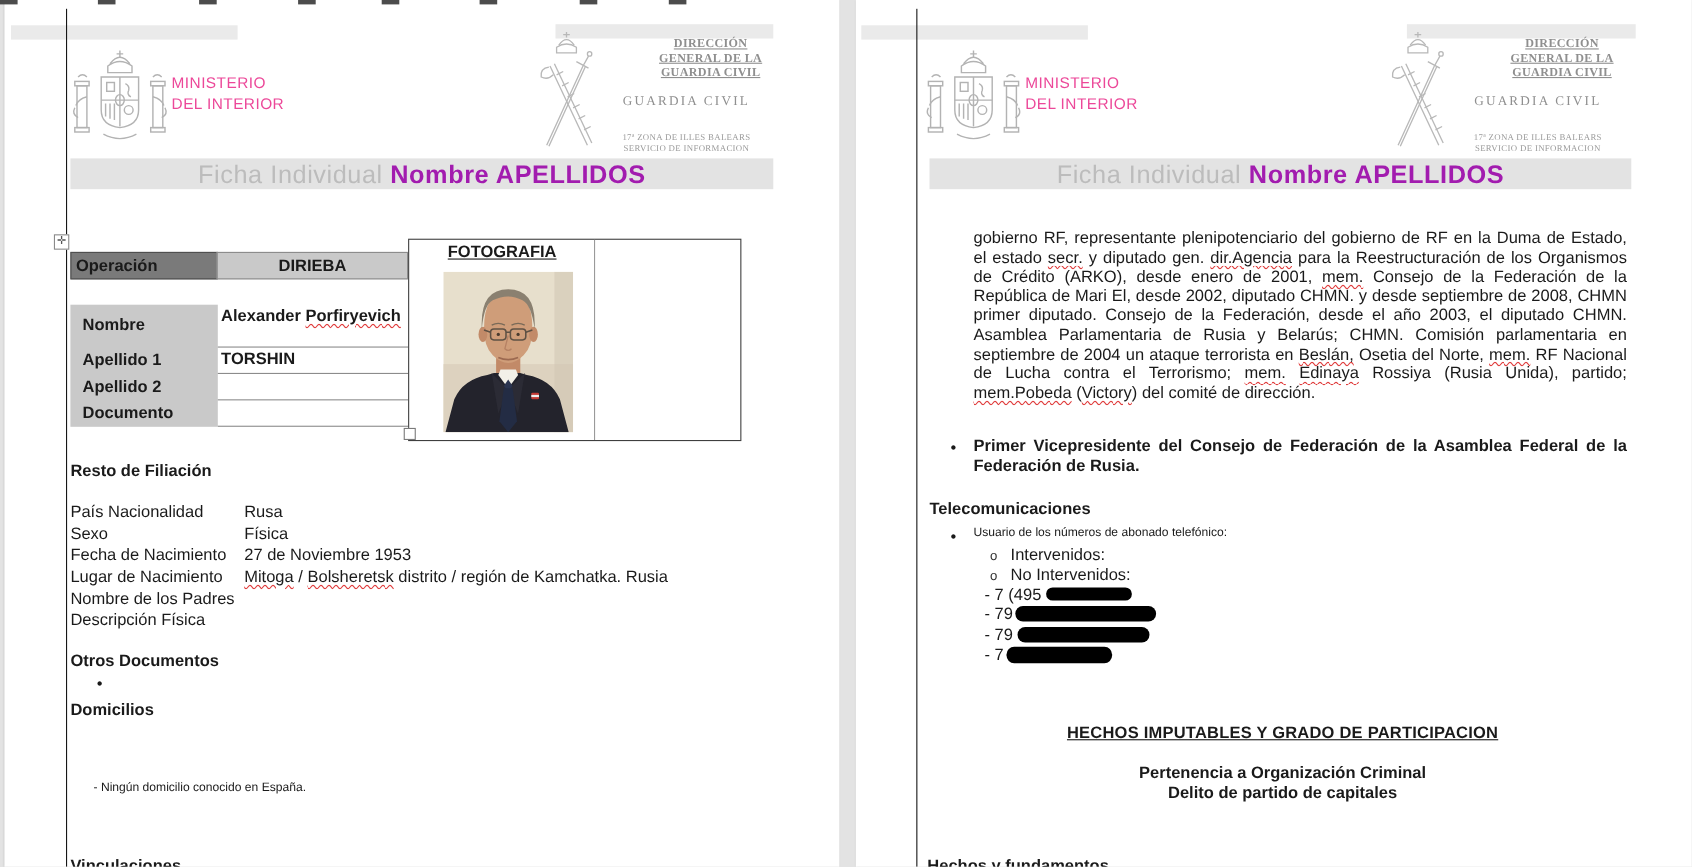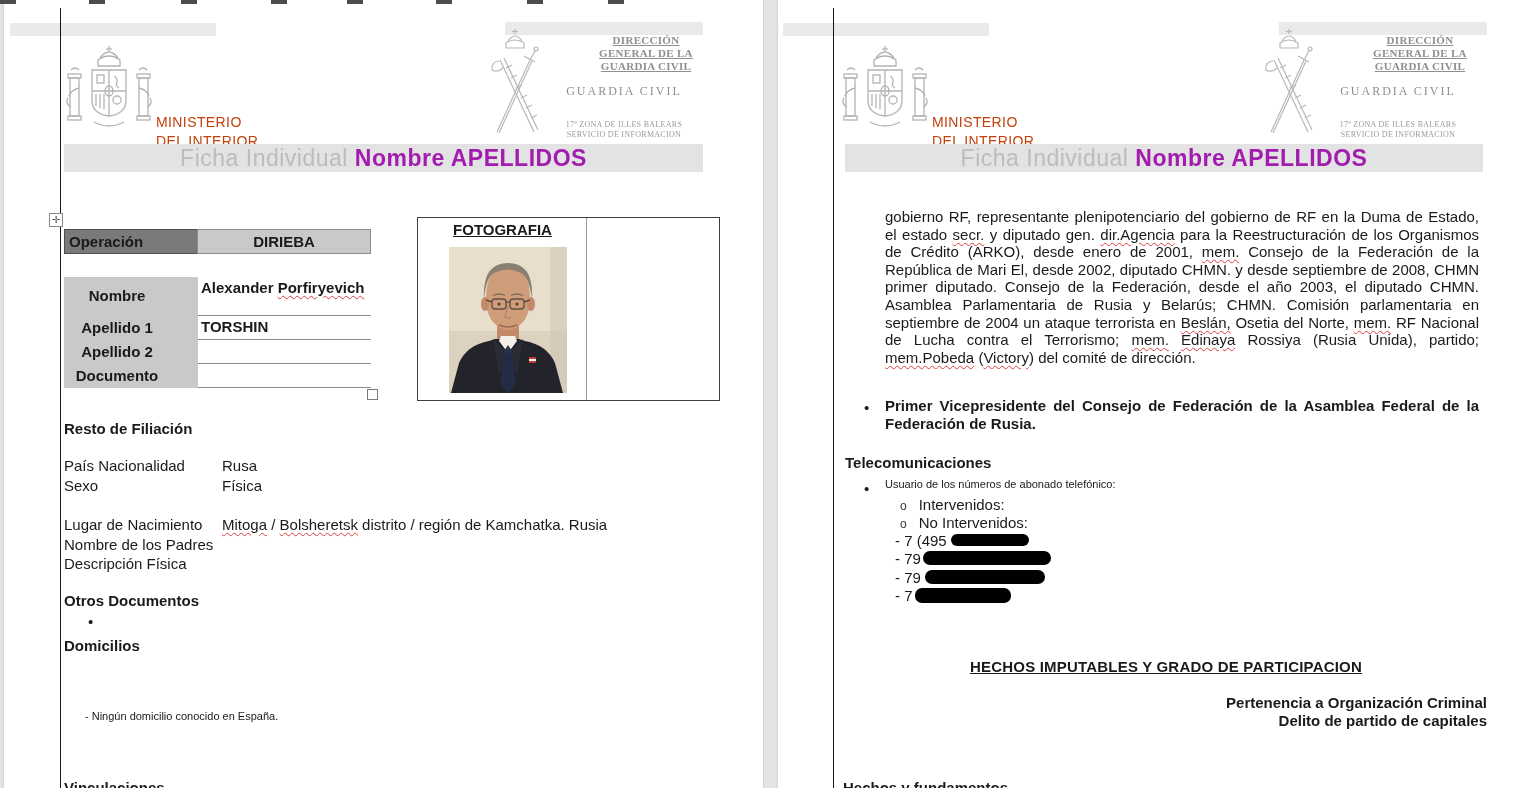--- a/index.html
+++ b/index.html
@@ -10,37 +10,37 @@
     color:#1a1a1a;
   }
   .page{position:absolute;top:0;height:788px;background:#fff;overflow:hidden;box-shadow:0 0 2px rgba(0,0,0,.18);}
   #page-left{left:4px;width:759px;}
   #page-right{left:778px;width:760px;}
   .abs{position:absolute;}
   .tdash{position:absolute;top:0;width:16px;height:4px;background:#4c4c4c;z-index:9;}
   .vline{position:absolute;top:8px;width:1px;height:780px;background:#161616;z-index:4;}
   .gbar{position:absolute;height:13px;background:#eaeaea;}
   
-  .ministry{font-size:14px;line-height:19px;color:#c2410c;letter-spacing:.4px;margin-top:47px;}
+  .ministry{font-size:14px;line-height:19px;color:#ec4899;letter-spacing:.4px;}
   .dgblock{width:164px;text-align:center;color:#8f8f8f;font-family:"Liberation Serif","DejaVu Serif",serif;}
   .dg-main{font-size:11px;font-weight:bold;line-height:13px;text-decoration:underline;letter-spacing:.3px;margin-left:44px;}
   .gc-name{font-size:12px;letter-spacing:2px;margin-top:11px;}
   .zone{font-size:8px;line-height:10px;margin-top:21px;color:#9a9a9a;letter-spacing:.3px;}
   .title-bar{position:absolute;height:28px;background:#e3e3e3;text-align:center;line-height:28px;font-size:23px;letter-spacing:.5px;white-space:nowrap;}
   .title-bar .t1{color:#bcbcbc;}
   .title-bar .t2{color:#a21caf;font-weight:bold;}
   
   .cell{box-sizing:border-box;position:absolute;font-size:15px;}
   .opl{left:60px;top:229px;width:134px;height:25px;background:#7a7a7a;border:1px solid #4f4f4f;font-weight:bold;padding:3px 0 0 4px;}
   .opv{left:193px;top:229px;width:174px;height:25px;background:#c9c9c9;border:1px solid #8c8c8c;font-weight:bold;text-align:center;padding-top:3px;}
   .lblcol{left:60px;top:277px;width:134px;height:111px;background:#c9c9c9;}
-  .lcell{left:48px;width:130px;text-align:center;font-weight:bold;}
+  .lcell{left:71px;width:130px;text-align:left;font-weight:bold;}
   .vcell{left:194px;width:173px;border-bottom:1px solid #8c8c8c;font-weight:bold;padding-left:3px;}
   
-  .photo-frame{left:367px;top:217px;width:303px;height:184px;border:1px solid #3f3f3f;box-sizing:border-box;position:absolute;margin-left:46px;}
+  .photo-frame{left:367px;top:217px;width:303px;height:184px;border:1px solid #3f3f3f;box-sizing:border-box;position:absolute;}
   .photo-divider{position:absolute;left:168px;top:0;width:1px;height:182px;background:#9a9a9a;}
   .foto-h{position:absolute;left:0;top:3px;width:169px;text-align:center;font-weight:bold;font-size:15px;text-decoration:underline;}
   .rhandle{position:absolute;left:363px;top:389px;width:11px;height:11px;background:#fff;border:1px solid #7a7a7a;box-sizing:border-box;z-index:5;}
   .mhandle{position:absolute;left:45px;top:213px;width:14px;height:14px;background:#fff;border:1px solid #8a8a8a;box-sizing:border-box;z-index:5;
            font-size:10px;line-height:12px;text-align:center;color:#555;cursor:move;}
   
   .h15b{font-size:15px;font-weight:bold;}
   .t15{font-size:11px;}
   .frow{position:absolute;left:60px;font-size:15px;white-space:nowrap;}
   .flabel{display:inline-block;width:158px;}
@@ -48,21 +48,21 @@
   .dot{position:absolute;font-size:15px;}
   
   .r-para{position:absolute;left:107px;top:208px;width:594px;font-size:15px;line-height:17.6px;text-align:justify;}
   .r-vp{position:absolute;left:107px;top:397px;width:594px;font-size:15px;line-height:17.6px;text-align:justify;font-weight:bold;}
   .subrow{position:absolute;font-size:15px;}
   .subm{font-size:12px;color:#333;margin-right:12px;}
   .phone-row{position:absolute;left:117px;height:18px;font-size:15px;display:flex;align-items:center;}
   .redbar{background:#000;border-radius:7px;display:inline-block;}
   .hechos{position:absolute;left:67px;width:642px;text-align:center;font-weight:bold;font-size:15px;}
   .hechos-title{text-decoration:underline;letter-spacing:.2px;}
-  .crimes div{line-height:17.5px;text-align:right;}
+  .crimes div{line-height:17.5px;}
   .clipped{position:absolute;top:779px;font-weight:bold;font-size:15px;}
   svg{display:block;}
 </style>
 </head>
 <body>
 
 <div class="tdash" style="left:0"></div>
 <div class="tdash" style="left:89px"></div>
 <div class="tdash" style="left:181px"></div>
 <div class="tdash" style="left:271px"></div>
@@ -199,20 +199,21 @@
         <rect x="80" y="112" width="7" height="2" fill="#eeeeee"></rect>
       </svg>
     </div>
   </div>
   <div class="rhandle"></div>
 
   <div class="abs h15b" style="left:60px;top:420px">Resto de Filiación</div>
 
   <div class="frow" style="top:457px"><span class="flabel">País Nacionalidad</span><span>Rusa</span></div>
   <div class="frow" style="top:477px"><span class="flabel">Sexo</span><span>Física</span></div>
+  <div class="frow" style="top:496px"><span class="flabel">Fecha de Nacimiento</span><span>27 de Noviembre 1953</span></div>
   <div class="frow" style="top:516px"><span class="flabel">Lugar de Nacimiento</span><span><span class="spell">Mitoga</span><span> / </span><span class="spell">Bolsheretsk</span><span> distrito / región de Kamchatka. Rusia</span></span></div>
   <div class="frow" style="top:536px"><span class="flabel">Nombre de los Padres</span><span></span></div>
   <div class="frow" style="top:555px"><span class="flabel">Descripción Física</span><span></span></div>
 
   <div class="abs h15b" style="left:60px;top:592px">Otros Documentos</div>
   <div class="dot" style="left:84px;top:613px">•</div>
   <div class="abs h15b" style="left:60px;top:637px">Domicilios</div>
   <div class="abs t15" style="left:81px;top:710px">- Ningún domicilio conocido en España.</div>
   <div class="clipped" style="left:60px">Vinculaciones</div>
 </div>

